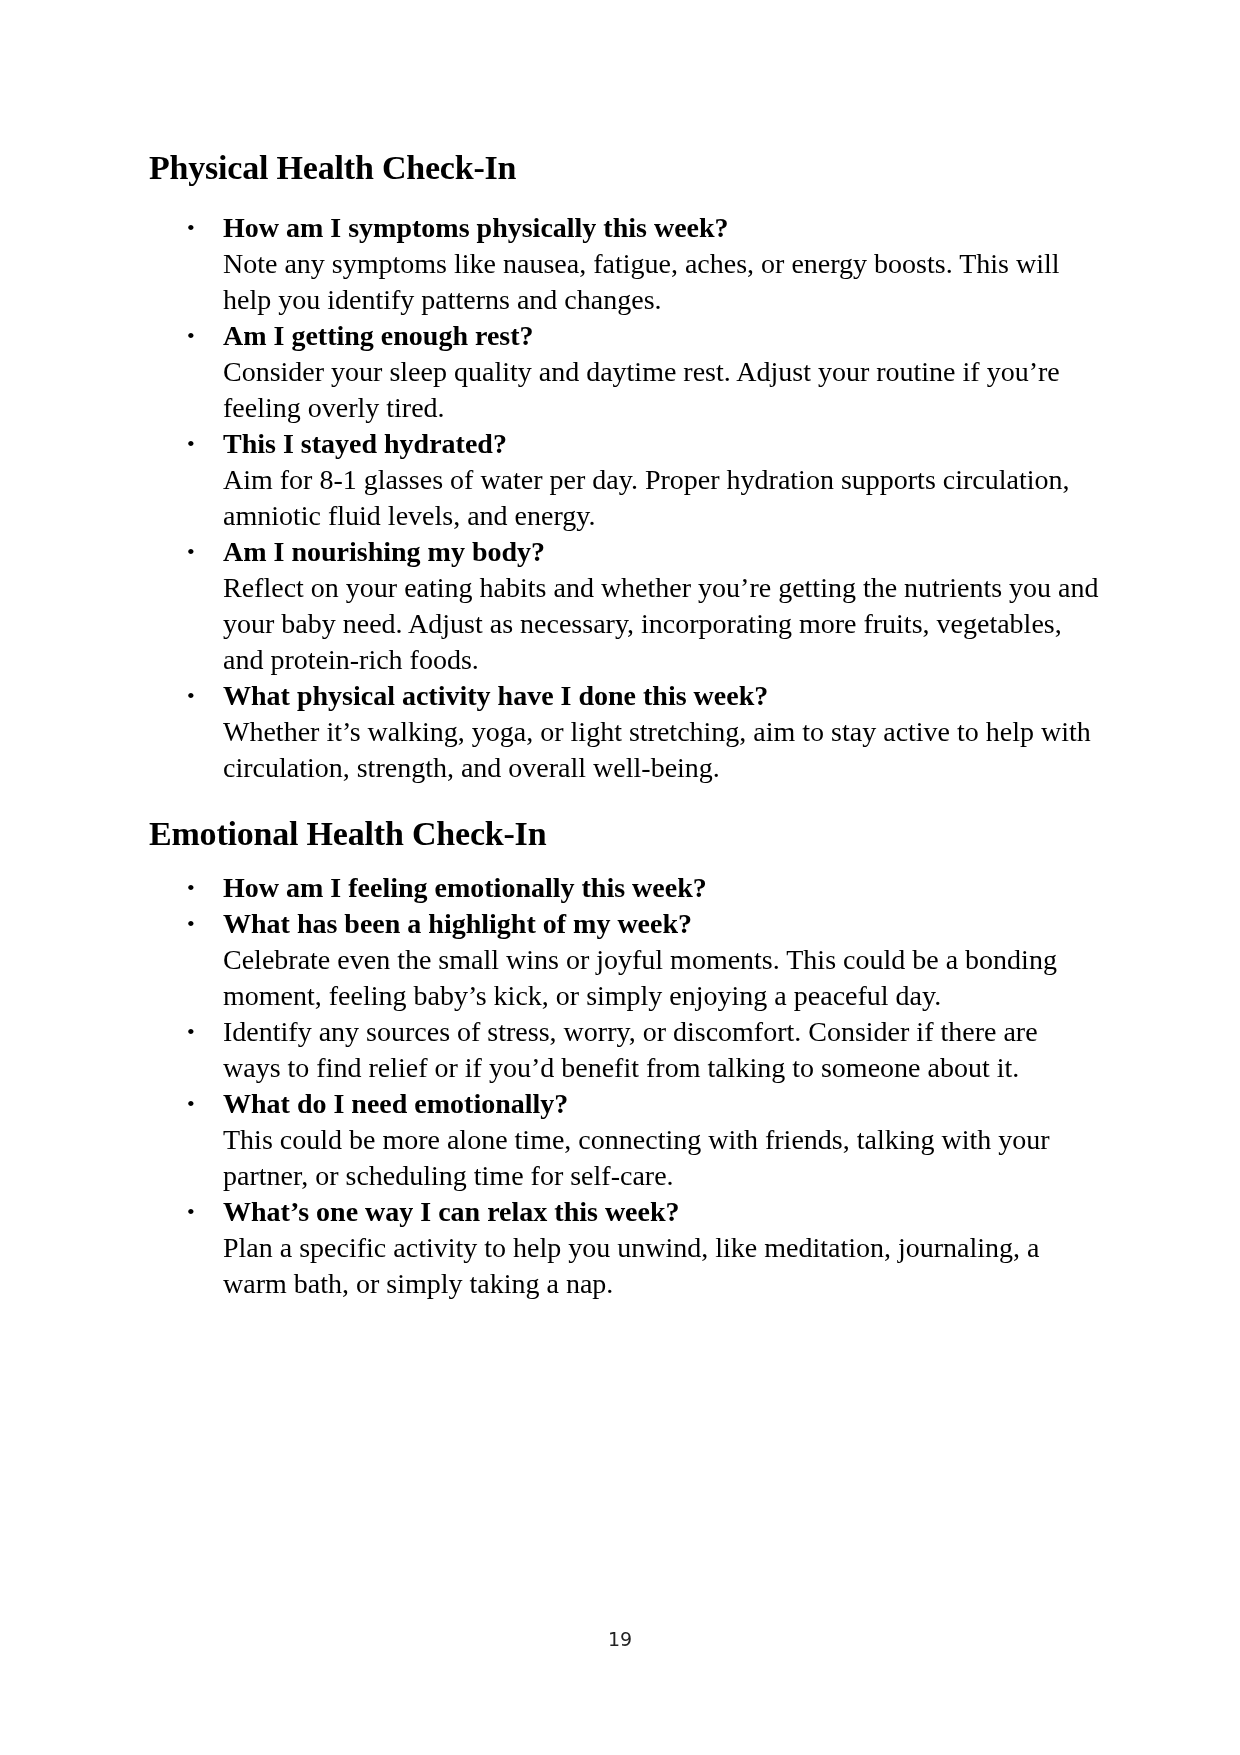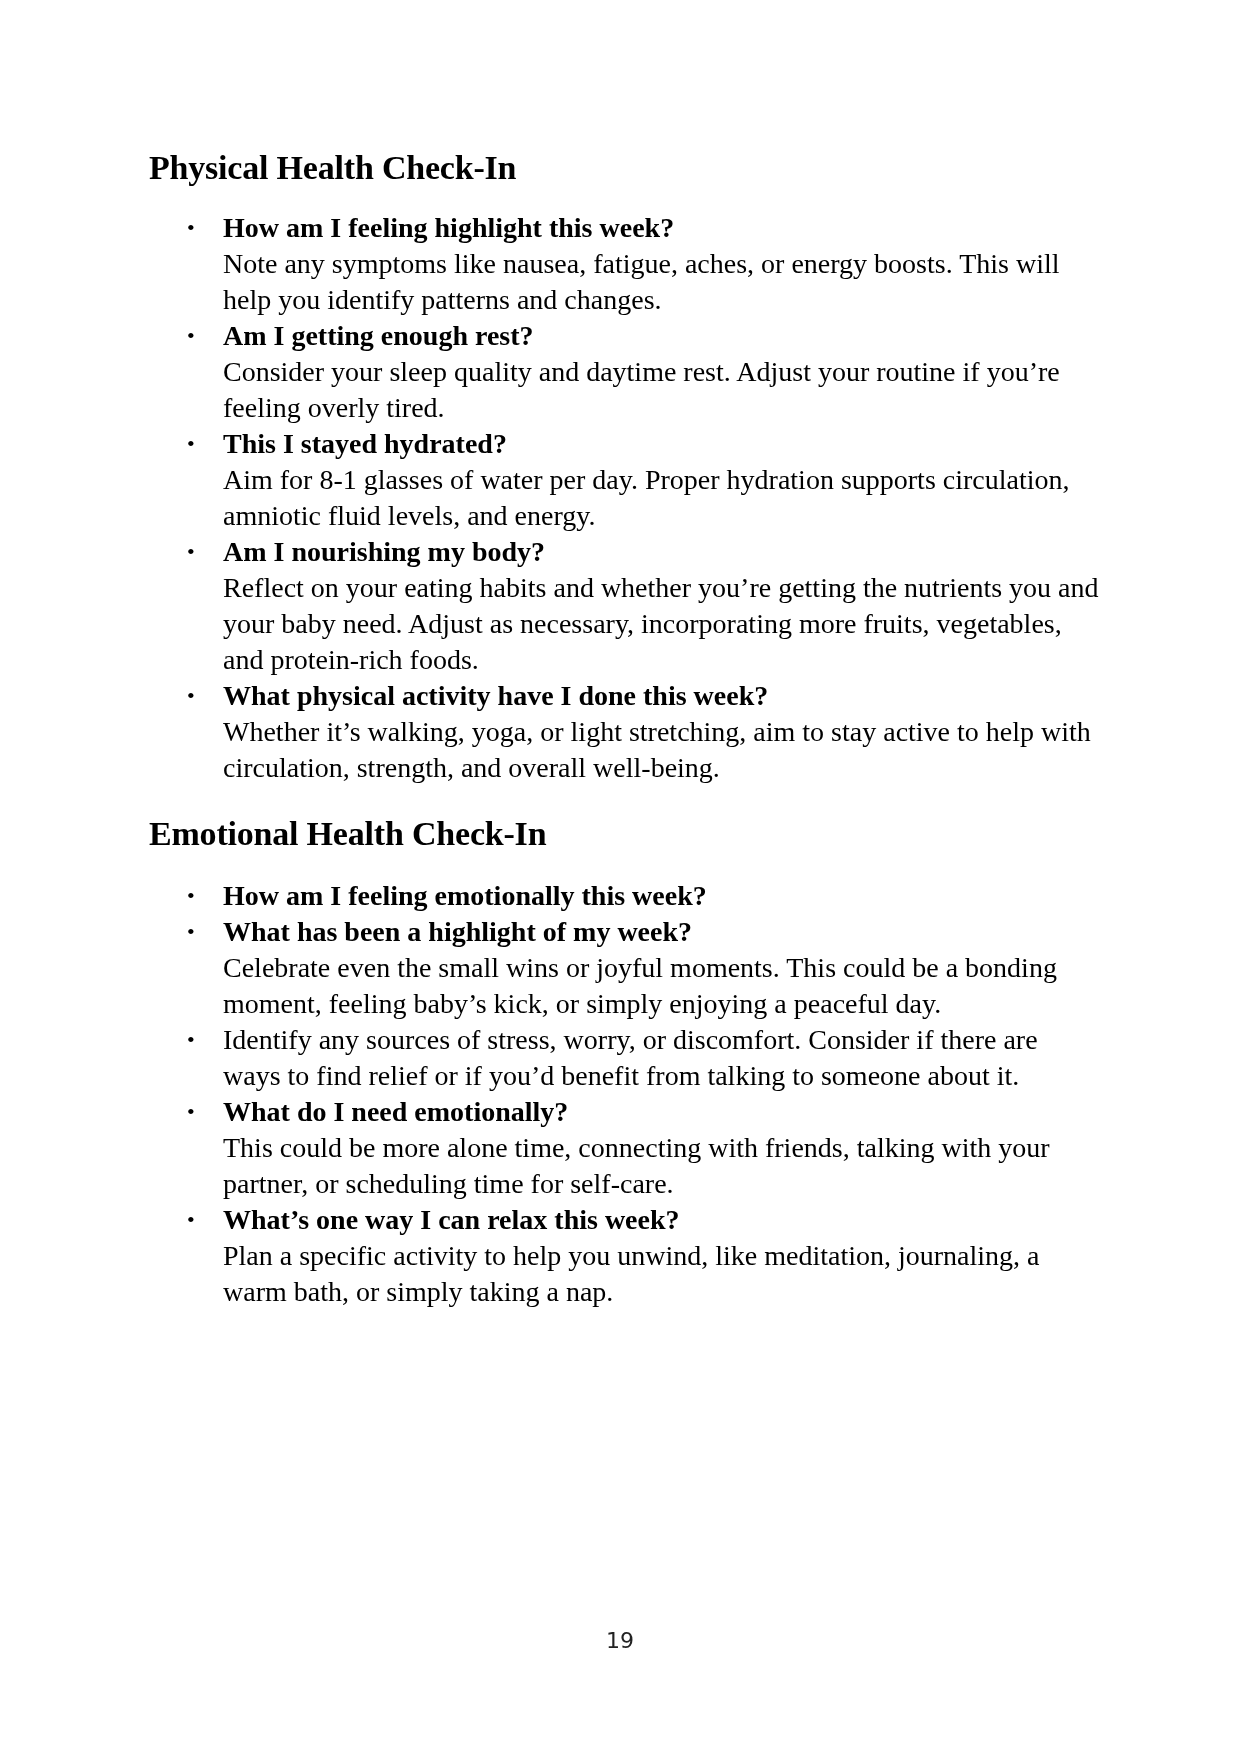--- a/index.html
+++ b/index.html
@@ -30,21 +30,21 @@
     }
     .section-heading {
       font-weight: bold;
       font-size: 34px;
       line-height: 40px;
       margin: 0;
       letter-spacing: -0.2px;
     }
     .section-physical .section-heading { margin-bottom: 22px; }
     .section-emotional { margin-top: 28px; }
-    .section-emotional .section-heading { margin-bottom: 24px; }
+    .section-emotional .section-heading { margin-bottom: 16px; }
     ul.checklist {
       list-style: none;
       margin: 0;
       padding: 0;
     }
     li.item {
       position: relative;
       padding-left: 74px;
       font-size: 28px;
       line-height: 36px;
@@ -64,36 +64,36 @@
       display: block;
       padding-right: 10px;
     }
     .page-number {
       position: absolute;
       left: 0;
       width: 1240px;
       top: 1628px;
       text-align: center;
       font-family: "DejaVu Sans", "Liberation Sans", sans-serif;
-      font-size: 22px;
+      font-size: 19px;
       color: #222222;
     }
   </style>
 </head>
 <body>
 
 <div class="page">
   <div class="content">
 
     <section class="section section-physical">
       <h2 class="section-heading">Physical Health Check-In</h2>
       <ul class="checklist">
         <li class="item">
           <span class="bullet">•</span>
-          <span class="question">How am I feeling highlight this week?</span>
+          <span class="question">How am I symptoms physically this week?</span>
           <span class="answer">Note any symptoms like nausea, fatigue, aches, or energy boosts. This will help you identify patterns and changes.</span>
         </li>
         <li class="item">
           <span class="bullet">•</span>
           <span class="question">Am I getting enough rest?</span>
           <span class="answer">Consider your sleep quality and daytime rest. Adjust your routine if you’re feeling overly tired.</span>
         </li>
         <li class="item">
           <span class="bullet">•</span>
           <span class="question">This I stayed hydrated?</span>

